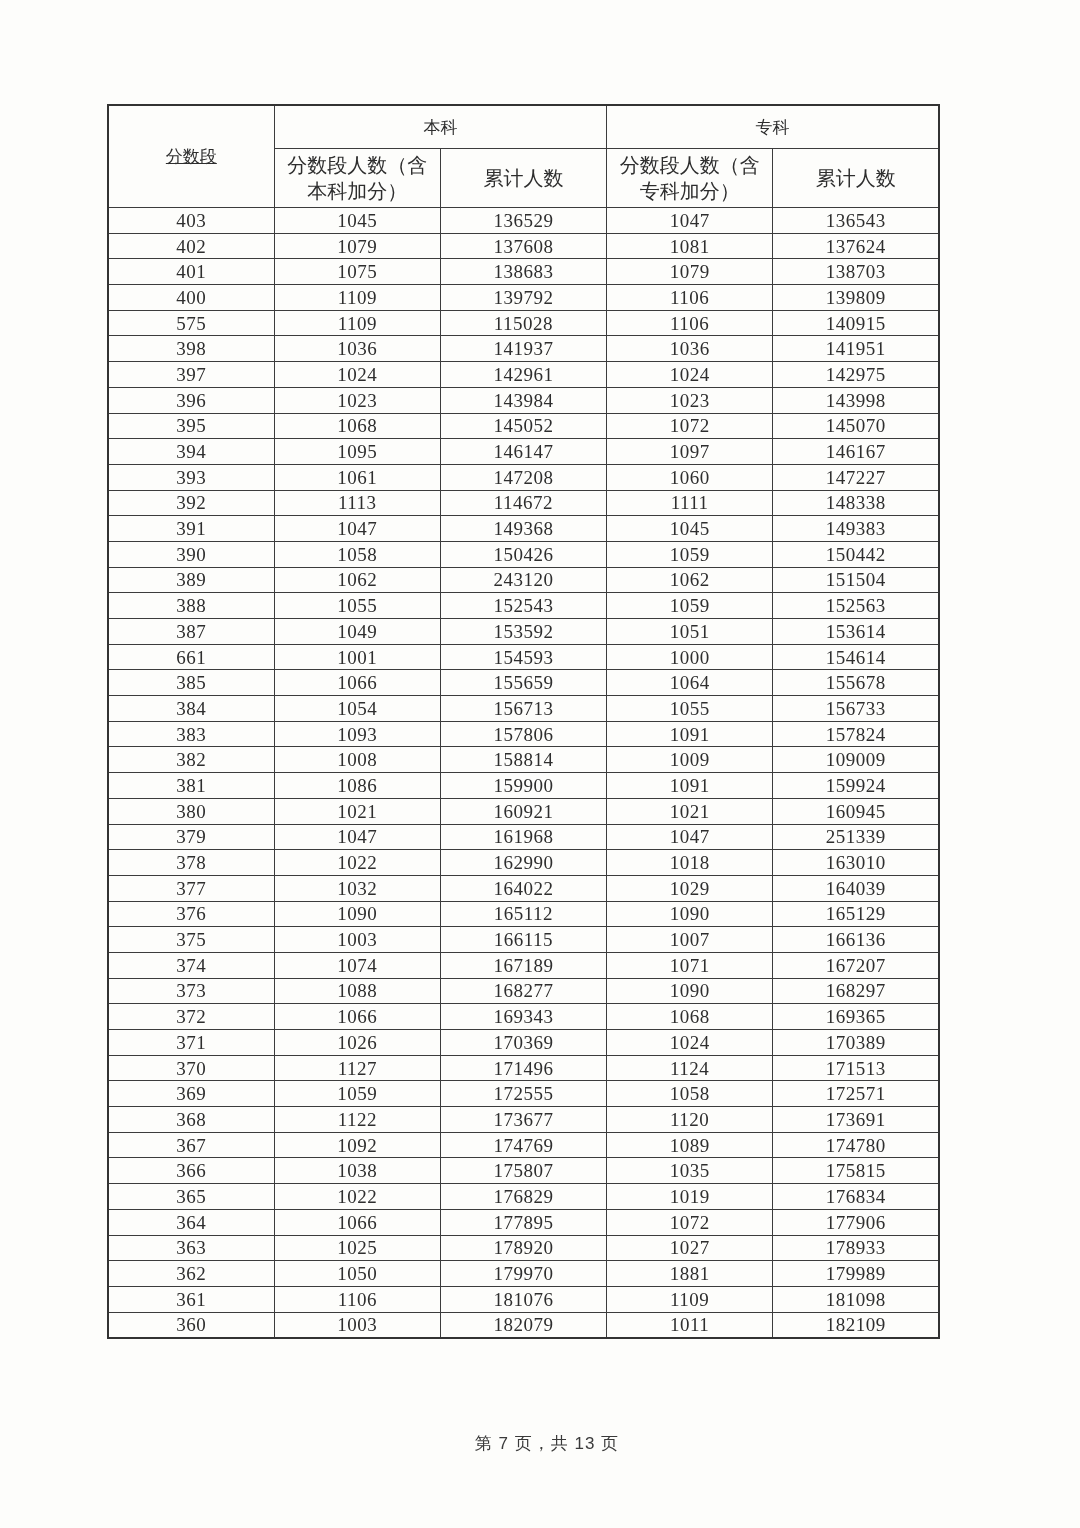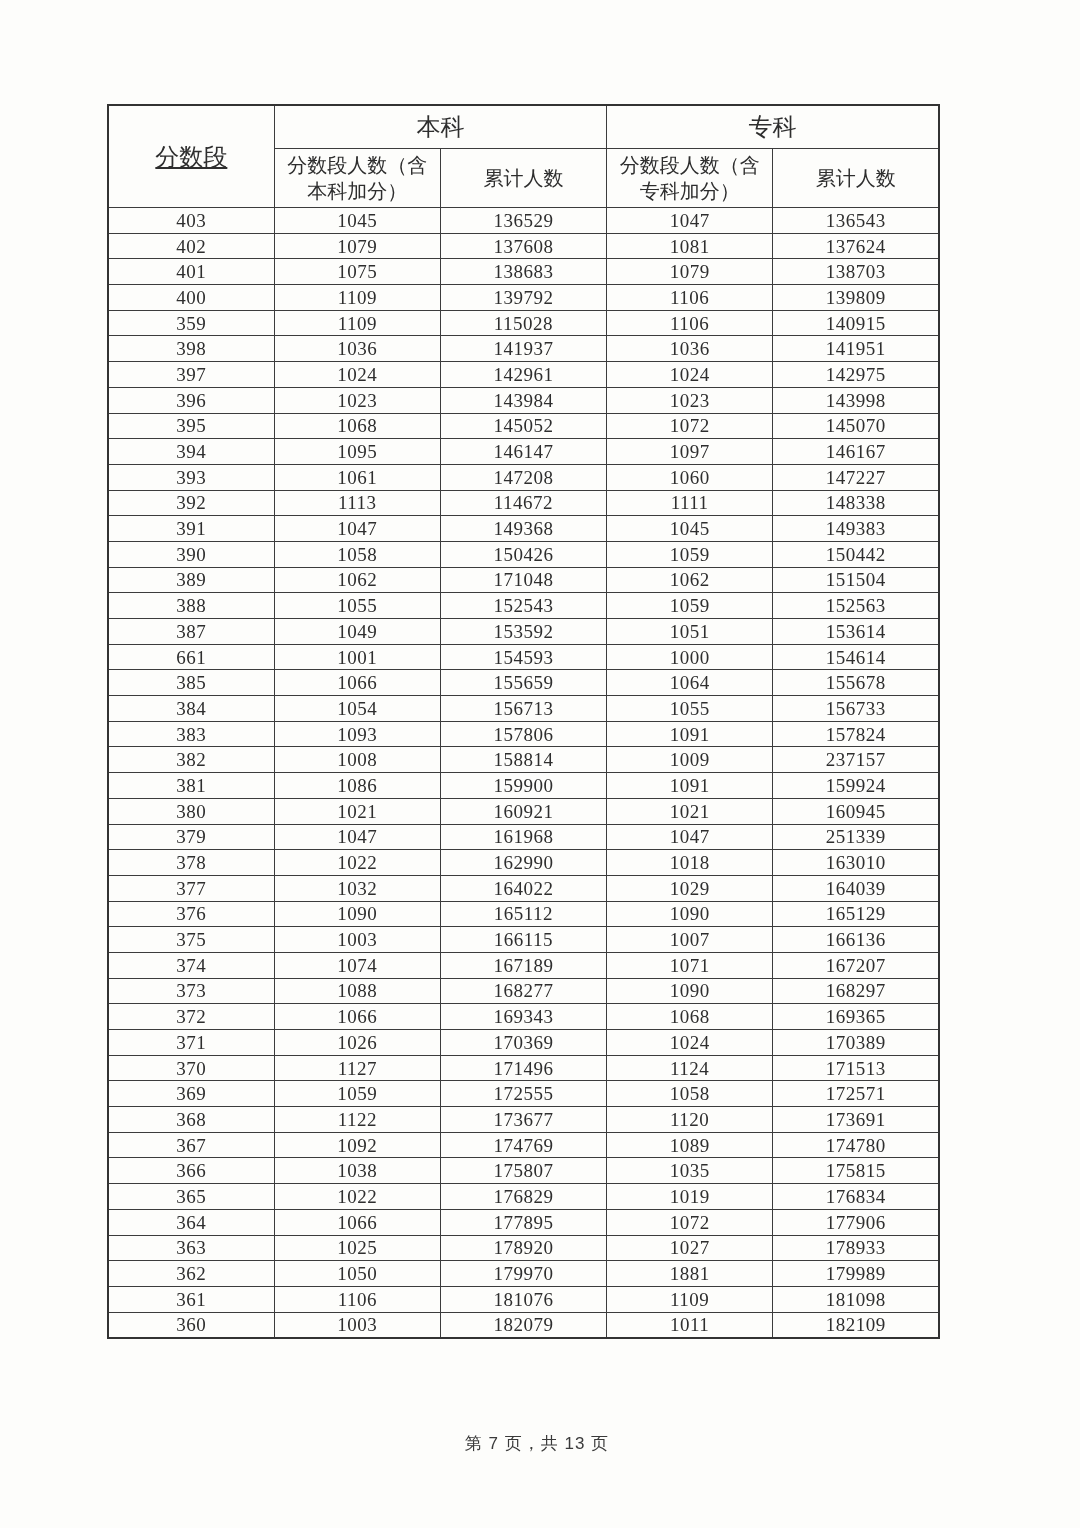--- a/index.html
+++ b/index.html
@@ -28,32 +28,32 @@
   table.score-table col { width: 20%; }
   .score-table th, .score-table td {
     border: 1.6px solid #3c3c3c;
     text-align: center;
     vertical-align: middle;
     padding: 0;
     font-weight: normal;
     overflow: hidden;
   }
   .score-table { border: 2.2px solid #333; }
-  tr.hrow1 th { height: 42px; font-size: 24px; }
+  tr.hrow1 th { height: 42px; font-size: 17px; }
   tr.hrow2 th { height: 58px; font-size: 20px; line-height: 1.3; white-space: pre-line; }
   th.col-score { font-size: 21px; text-decoration: underline; }
   tbody tr { height: 25.7px; }
   tbody td {
     font-size: 19px;
     line-height: 1;
     letter-spacing: 0.5px;
   }
   .page-footer {
     position: absolute;
-    left: 4px;
+    left: 14px;
     top: 1432px;
     width: 1066px;
     text-align: center;
     font-family: "Liberation Sans", "DejaVu Sans", sans-serif;
     font-size: 17px;
     color: #3a3a3a;
     letter-spacing: 1px;
   }
 </style>
 </head>
@@ -107,21 +107,21 @@
           <td>138703</td>
         </tr>
         <tr>
           <td>400</td>
           <td>1109</td>
           <td>139792</td>
           <td>1106</td>
           <td>139809</td>
         </tr>
         <tr>
-          <td>359</td>
+          <td>575</td>
           <td>1109</td>
           <td>115028</td>
           <td>1106</td>
           <td>140915</td>
         </tr>
         <tr>
           <td>398</td>
           <td>1036</td>
           <td>141937</td>
           <td>1036</td>
@@ -179,21 +179,21 @@
         <tr>
           <td>390</td>
           <td>1058</td>
           <td>150426</td>
           <td>1059</td>
           <td>150442</td>
         </tr>
         <tr>
           <td>389</td>
           <td>1062</td>
-          <td>171048</td>
+          <td>243120</td>
           <td>1062</td>
           <td>151504</td>
         </tr>
         <tr>
           <td>388</td>
           <td>1055</td>
           <td>152543</td>
           <td>1059</td>
           <td>152563</td>
         </tr>
@@ -230,21 +230,21 @@
           <td>1093</td>
           <td>157806</td>
           <td>1091</td>
           <td>157824</td>
         </tr>
         <tr>
           <td>382</td>
           <td>1008</td>
           <td>158814</td>
           <td>1009</td>
-          <td>237157</td>
+          <td>109009</td>
         </tr>
         <tr>
           <td>381</td>
           <td>1086</td>
           <td>159900</td>
           <td>1091</td>
           <td>159924</td>
         </tr>
         <tr>
           <td>380</td>

